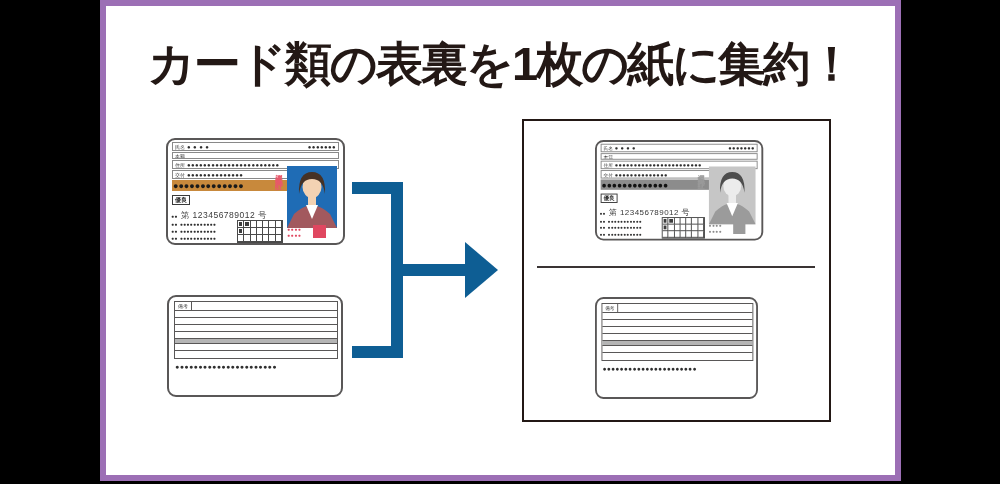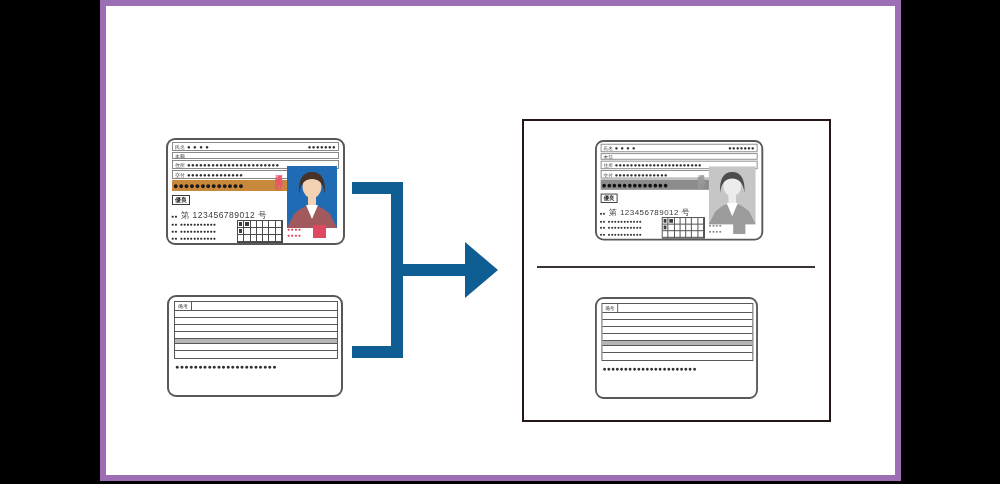--- a/index.html
+++ b/index.html
@@ -91,20 +91,21 @@
            background:#fff; border:2px solid #231815; }
   .divider { position:absolute; left:537px; top:266px; width:278px; height:2px; background:#3a3434; }
 </style>
 </head>
 <body>
 
 <div class="stage">
 
   <div class="frame"></div>
 
+  <div class="headline">カード類の表裏を1枚の紙に集約！</div>
 
   <div class="card card-front pos-front">
     <div class="crow r-name">
       <span class="lbl">氏名</span>
       <span class="dots d6">●  ●   ●  ●</span>
       <span class="dots d6 push-right">●●●●●●●</span>
     </div>
     <div class="crow r-dom">
       <span class="lbl">本籍</span>
     </div>

